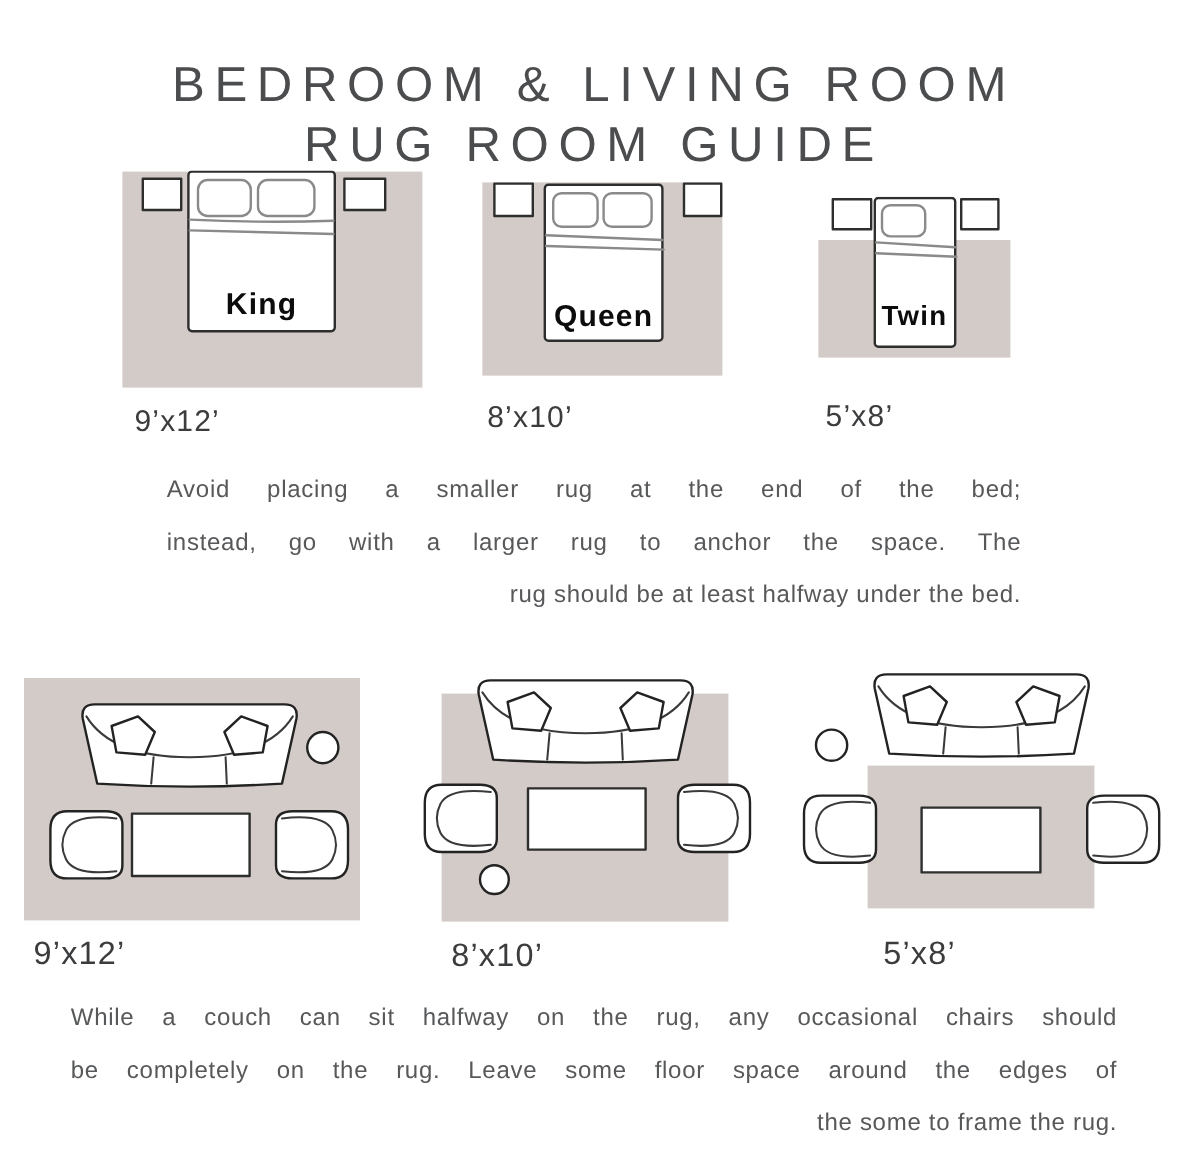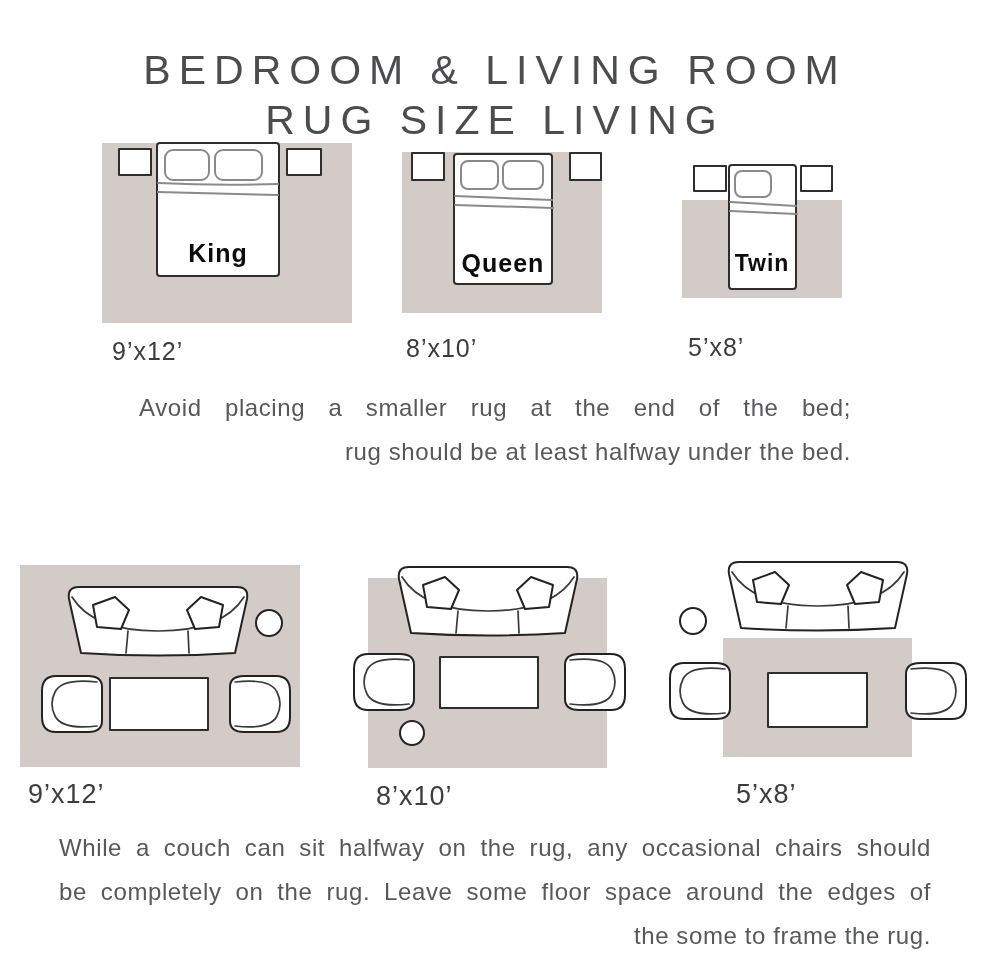--- a/index.html
+++ b/index.html
@@ -44,21 +44,21 @@
   .pillow{fill:#ffffff;stroke:var(--soft);stroke-width:2;}
   .fold{fill:none;stroke:var(--soft);stroke-width:2;stroke-linecap:round;}
   .bedlabel{
     font-family:"Liberation Sans", sans-serif;
     font-weight:bold;fill:#0c0c0c;
     letter-spacing:1px;
   }
   .note{
     position:absolute;
     color:var(--text);
-    font-size:24px;
+    font-size:20px;
     letter-spacing:0.6px;
     line-height:44px;
   }
   .note .just{text-align:justify;text-align-last:justify;}
   .note .center{text-align:right;}
   #note-bedroom{top:386px;left:139px;width:712px;}
   #note-living{top:826px;left:59px;width:872px;}
 </style>
 </head>
 <body>
@@ -77,21 +77,21 @@
       </g>
       <g id="chair">
         <path class="sketch" d="M48,1 Q62,1 62,12 L62,46 Q62,57 48,57 L16,57 Q2,57 2,42 L2,16 Q2,1 16,1 Z"></path>
         <path class="line" d="M57,7 Q22,3 15,17 Q9,29 15,41 Q22,55 57,51"></path>
       </g>
     </defs>
   </svg>
 
   <h1 class="title">
     <span>BEDROOM &amp; LIVING ROOM</span><br>
-    <span>RUG SIZE LIVING</span>
+    <span>RUG ROOM GUIDE</span>
   </h1>
 
   <figure style="left:101px;top:142px;">
     <svg width="252" height="182" viewBox="0 0 252 182">
       <rect class="rug" x="1" y="1" width="250" height="180"></rect>
       <rect class="furn" x="18" y="7" width="32" height="26"></rect>
       <rect class="furn" x="186" y="7" width="34" height="26"></rect>
       <rect class="furn" x="56" y="1" width="122" height="133" rx="3"></rect>
       <rect class="pillow" x="64" y="8" width="44" height="30" rx="8"></rect>
       <rect class="pillow" x="114" y="8" width="47" height="30" rx="8"></rect>
@@ -126,20 +126,21 @@
       <rect class="pillow" x="54" y="7" width="36" height="26" rx="7"></rect>
       <path class="fold" d="M49,38 L115,42"></path>
       <path class="fold" d="M49,47 L116,50"></path>
       <text class="bedlabel" x="81" y="107" font-size="23" text-anchor="middle">Twin</text>
     </svg>
     <figcaption class="bed-caption" style="left:7px;top:169px;">5’x8’</figcaption>
   </figure>
 
   <div class="note" id="note-bedroom">
     <div class="just">Avoid placing a smaller rug at the end of the bed;</div>
+    <div class="just">instead, go with a larger rug to anchor the space. The</div>
     <div class="center">rug should be at least halfway under the bed.</div>
   </div>
 
   <figure style="left:18px;top:563px;">
     <svg width="284" height="206" viewBox="0 0 284 206">
       <rect class="rug" x="2" y="2" width="280" height="202"></rect>
       <use href="#sofa" transform="translate(47,22)"></use>
       <circle class="sketch" cx="251" cy="60" r="13"></circle>
       <rect class="furn" x="92" y="115" width="98" height="52"></rect>
       <use href="#chair" transform="translate(22,112)"></use>

